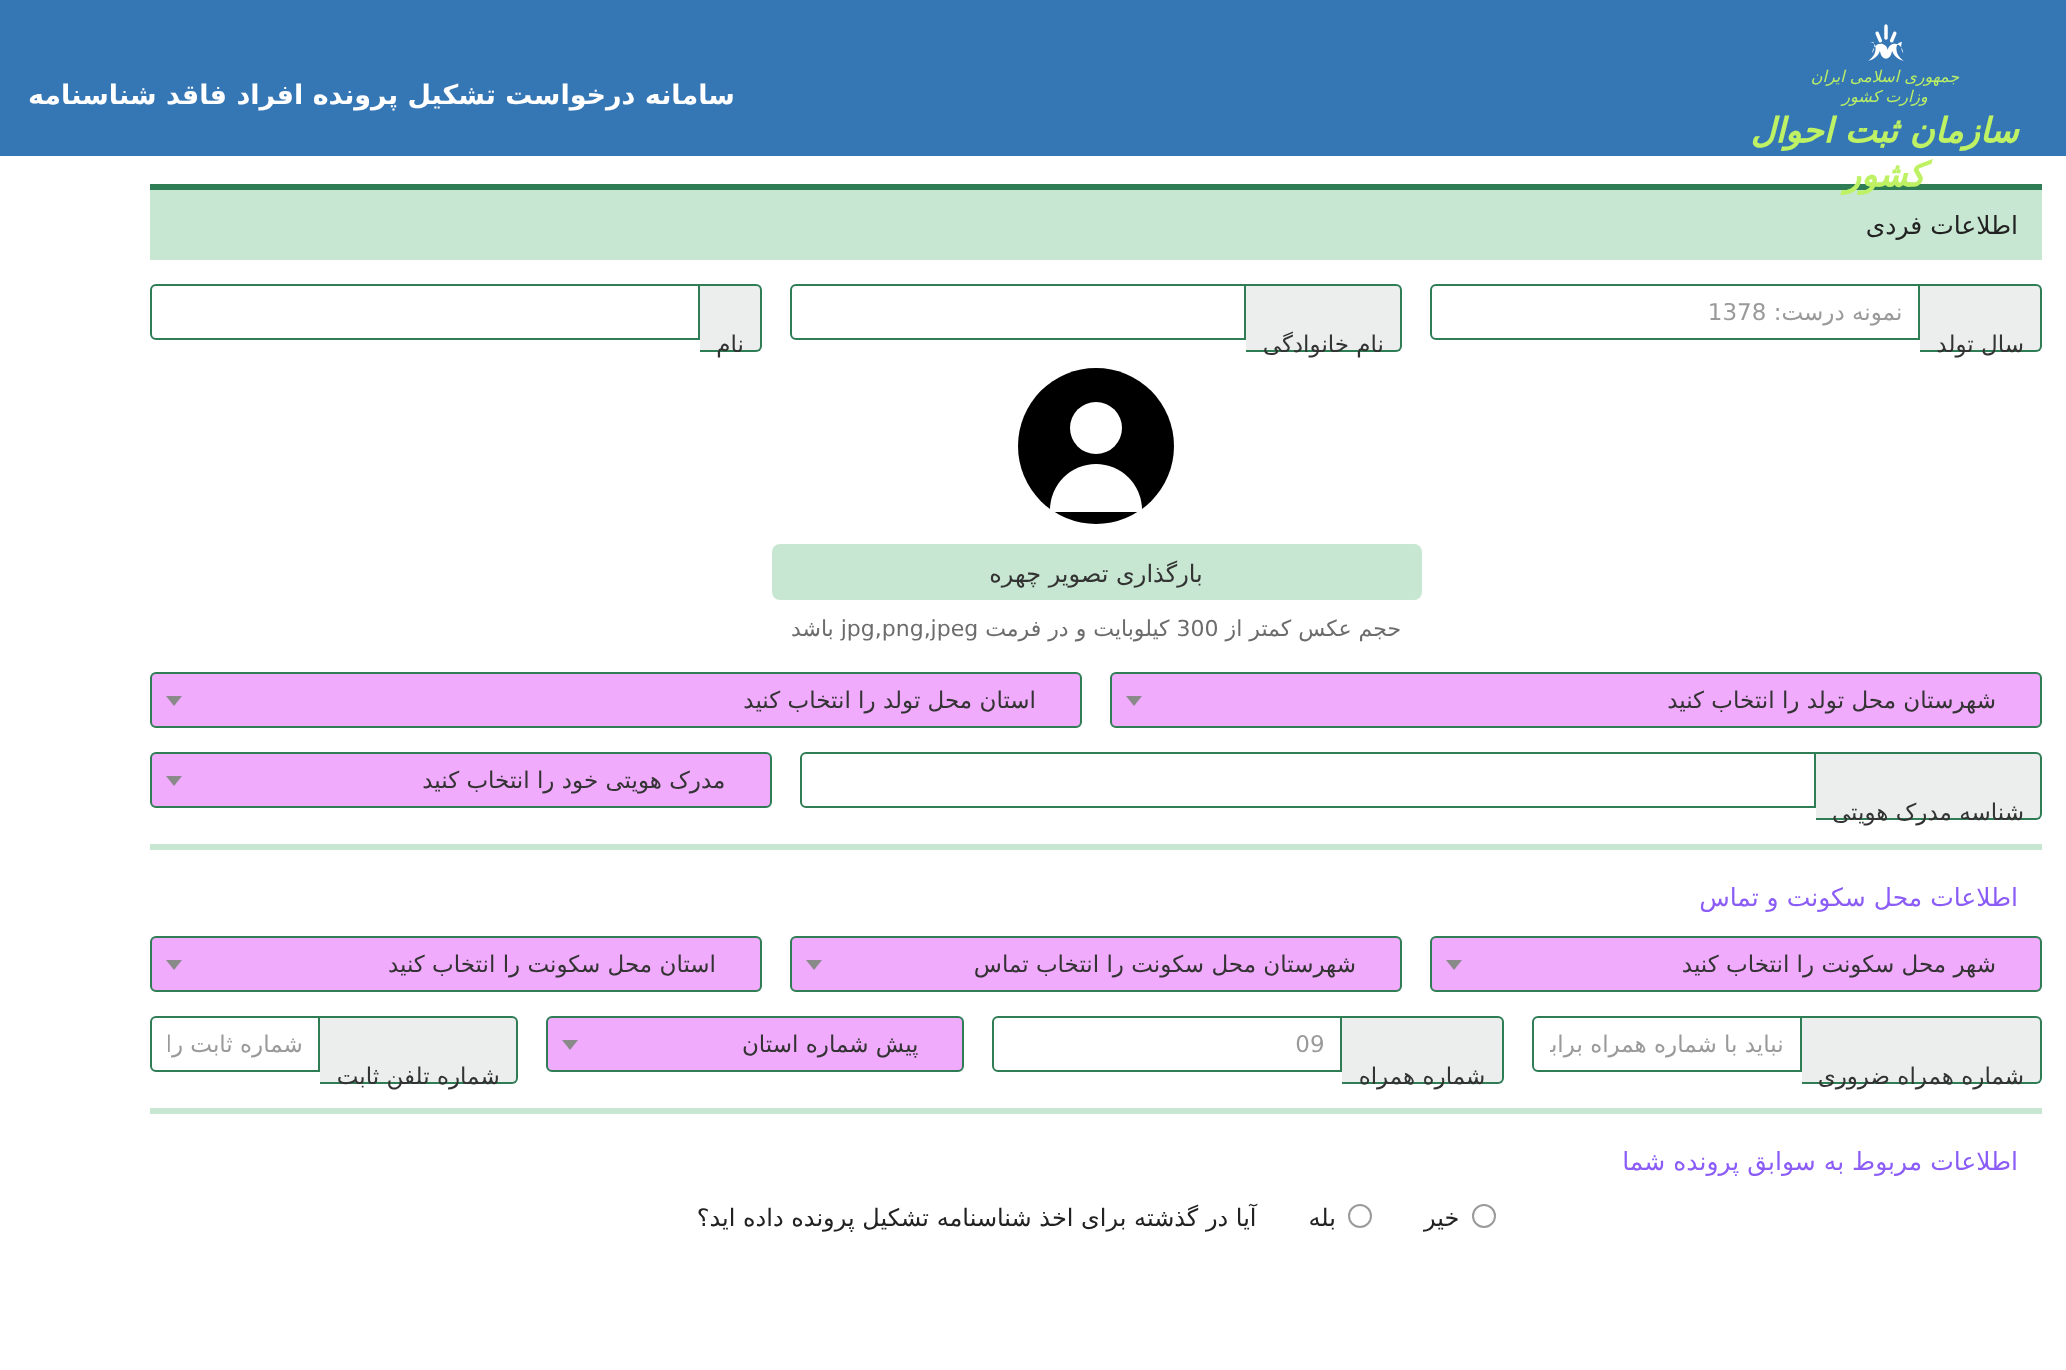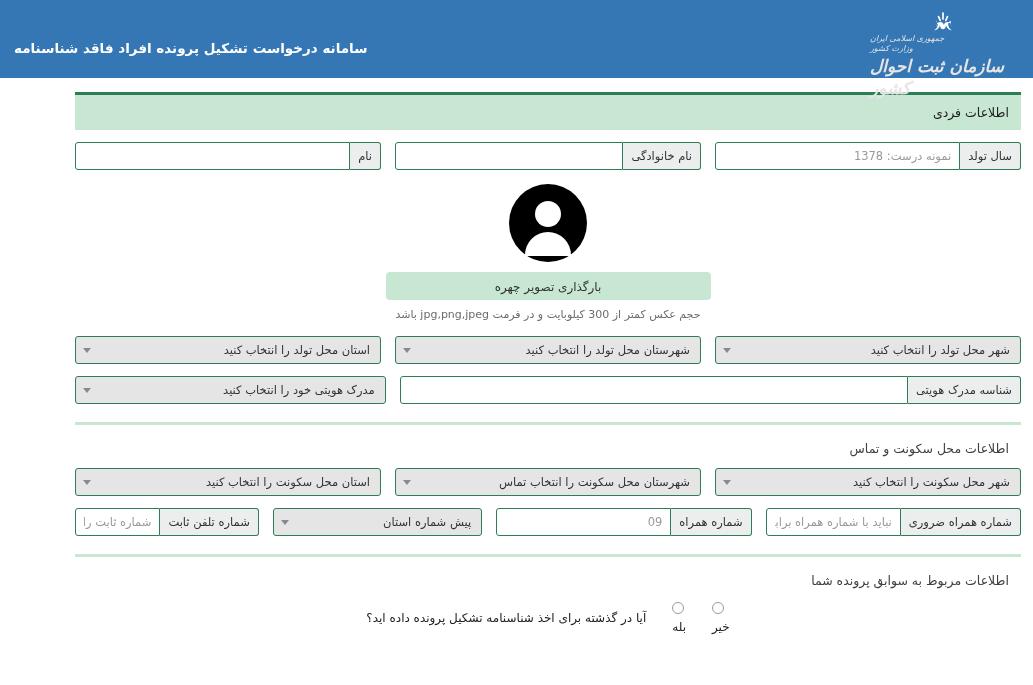--- a/index.html
+++ b/index.html
@@ -32,22 +32,22 @@
   }
   
   .banner-title{ right:auto; left:14px; }
 
   .logo{
     position:absolute;
     left:auto; right:18px;
     top:8px;
     width:145px;
     height:90px;
-    color:#e5e5e5;
-    text-align:left;
+    color:#bef264;
+    text-align:center;
     direction:rtl;
   }
   .logo .emblem{
     display:block;
     margin:2px auto 0 auto;
     width:26px; height:26px;
   }
   .logo .l1{
     font-size:8px;
     line-height:10px;
@@ -92,21 +92,21 @@
     border-top:3px solid #c7e7d2;
     height:auto;
     line-height:normal;
     padding:10px 12px 0 12px;
     margin-top:18px;
   }
   .section-head.plain .sh-label{
     display:block;
     padding:6px 0 0 0;
     font-size:12.5px;
-    color:#404040;
+    color:#8b5cf6;
   }
 
   .row{
     display:flex;
     flex-direction:row;
     gap:14px;
     margin:12px 12px 0 12px;
     justify-content:flex-start;
   }
   .col{ flex:1 1 0; min-width:0; }
@@ -116,21 +116,21 @@
     display:flex;
     flex-direction:row;
     height:28px;
     width:100%;
   }
   .addon{
     background:#eceeed;
     border:1px solid #2f7d55;
     border-left:none;
     border-radius:0 3px 3px 0;
-    padding:0 8px;
+    padding:16px 8px;
     font-size:11.5px;
     line-height:26px;
     color:#333;
     white-space:nowrap;
     flex:0 0 auto;
     text-align:left;
   }
   .field{
     flex:1 1 auto;
     min-width:0;
@@ -148,25 +148,25 @@
   }
   .field::placeholder{ color:#9a9a9a; }
 
   
   .sel{
     position:relative;
     width:100%;
     height:28px;
     border:1px solid #2f7d55;
     border-radius:3px;
-    background:#e5e5e5;
+    background:#f0abfc;
     font-size:11.5px;
     color:#333;
     line-height:26px;
-    padding:0 10px 0 8px;
+    padding:0 22px 0 8px;
     text-align:right;
     white-space:nowrap;
     overflow:hidden;
     direction:rtl;
   }
   .sel .caret{
     position:absolute;
     left:7px;
     top:50%;
     margin-top:-2px;
@@ -236,24 +236,23 @@
     align-items:center;
     justify-content:center;
     gap:26px;
     margin:14px 12px 0 12px;
     font-size:12px;
     color:#222;
   }
   .q-text{ white-space:nowrap; }
   .radio-opt{
     display:flex;
-    align-items:flex-end;
+    align-items:flex-start;
     gap:6px;
     white-space:nowrap;
-    flex-direction:column;
   }
   .radio-dot{
     width:12px;height:12px;
     border:1px solid #9a9a9a;
     border-radius:50%;
     background:#fff;
     display:inline-block;
   }
 </style>
 </head>
@@ -308,26 +307,20 @@
       <span class="body"></span>
     </span>
     <button class="upload-btn">بارگذاری تصویر چهره</button>
     <div class="help">حجم عکس کمتر از 300 کیلوبایت و در فرمت jpg,png,jpeg باشد</div>
   </div>
 
   <div class="row">
     <div class="col">
       <div class="sel">
         <span class="caret"></span>
-        <span class="sel-text">شهر محل تولد را انتخاب کنید</span>
-      </div>
-    </div>
-    <div class="col">
-      <div class="sel">
-        <span class="caret"></span>
         <span class="sel-text">شهرستان محل تولد را انتخاب کنید</span>
       </div>
     </div>
     <div class="col">
       <div class="sel">
         <span class="caret"></span>
         <span class="sel-text">استان محل تولد را انتخاب کنید</span>
       </div>
     </div>
   </div>

